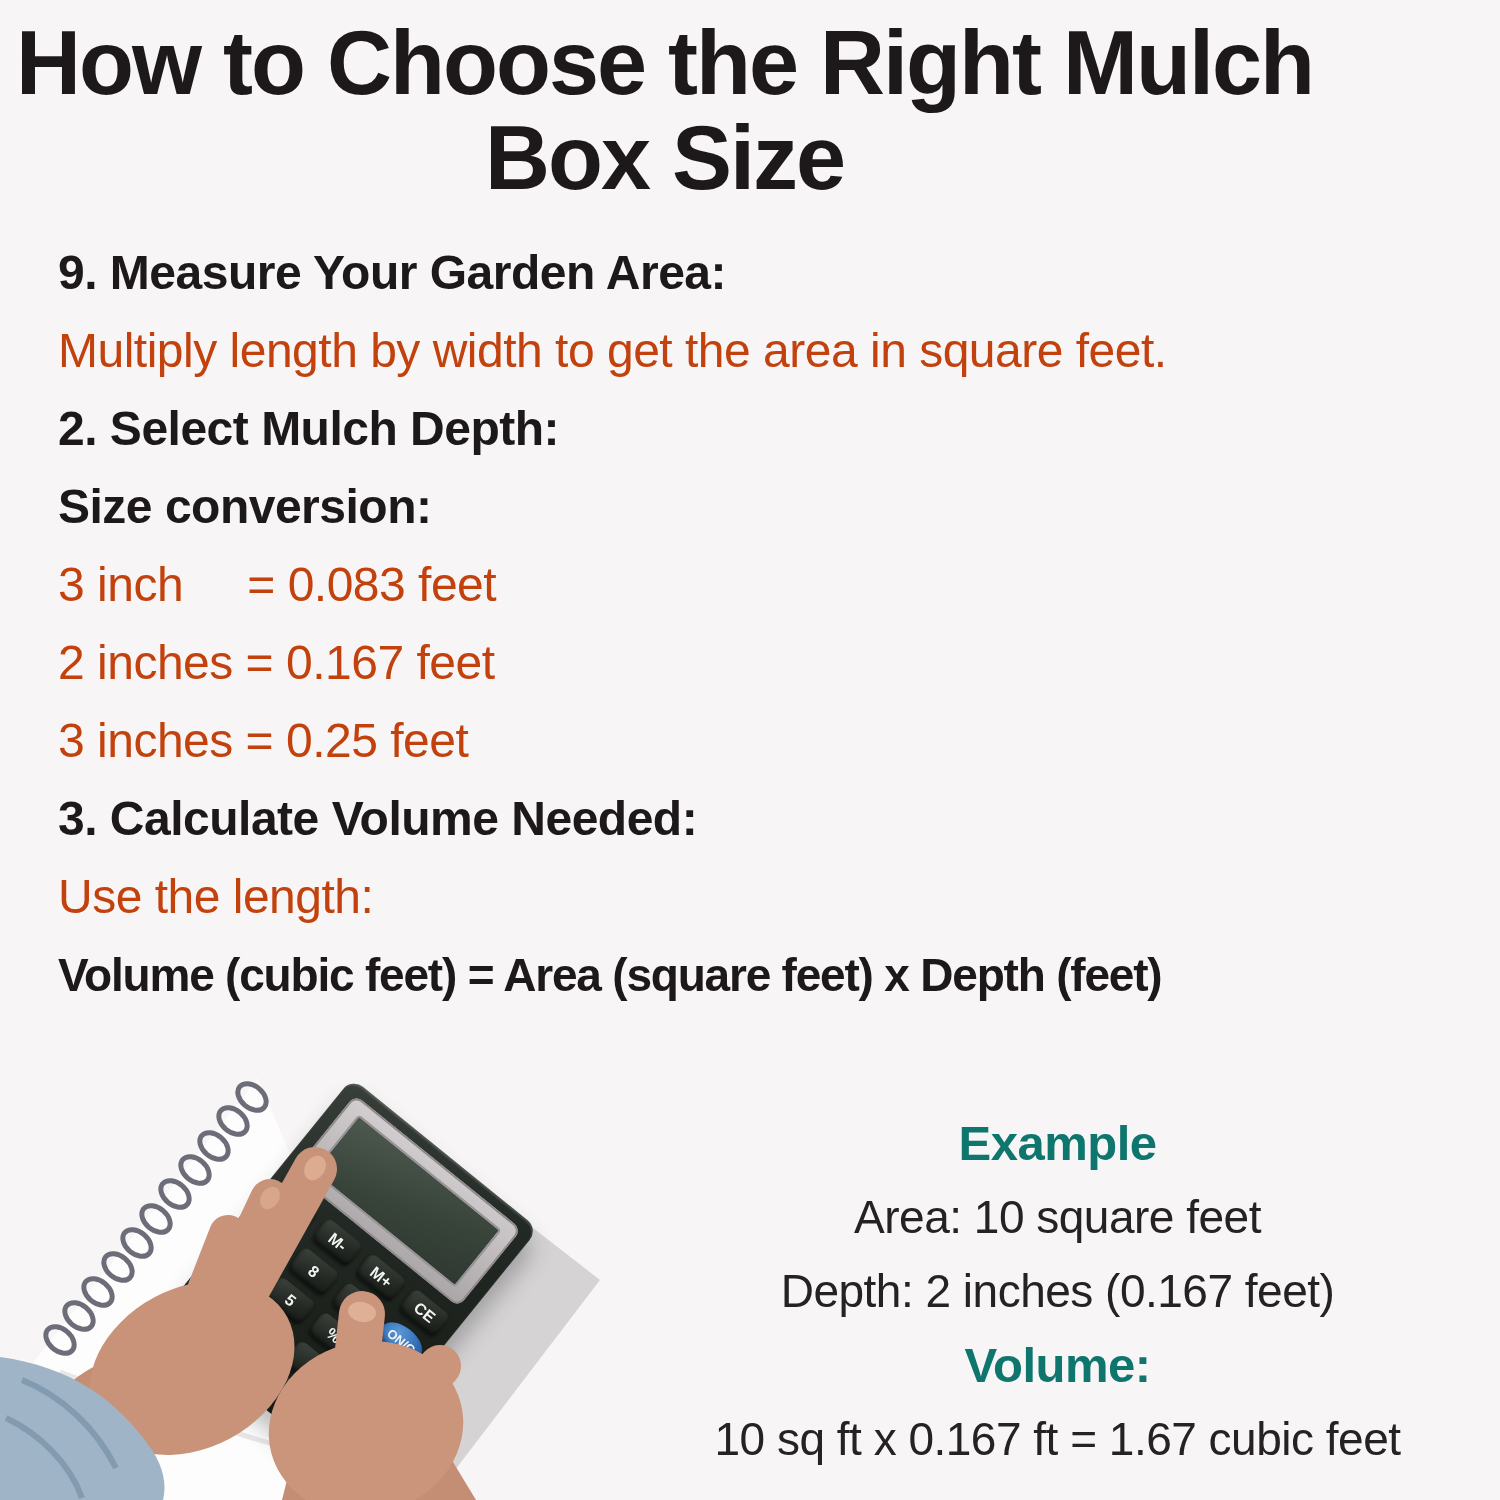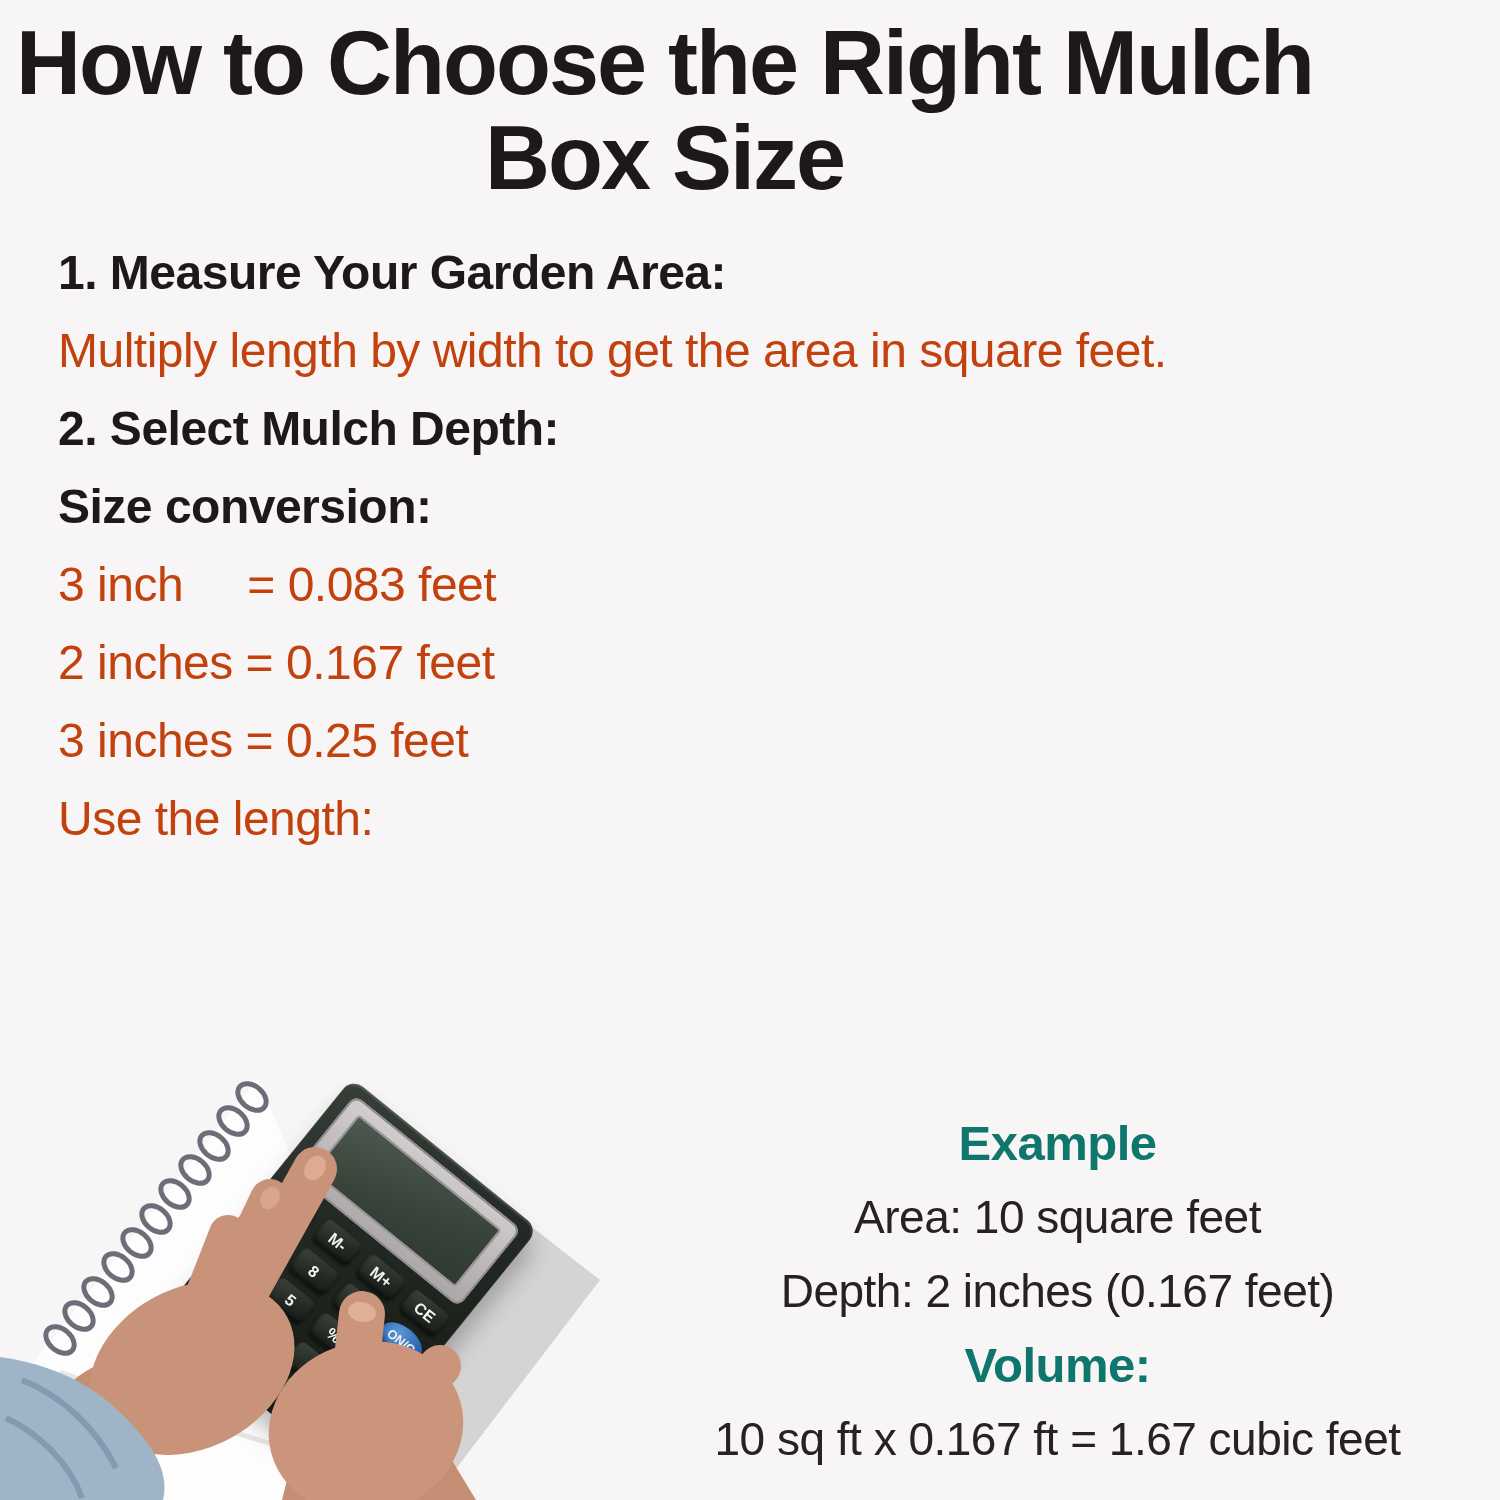--- a/index.html
+++ b/index.html
@@ -63,28 +63,30 @@
 </style>
 </head>
 <body>
 
 <div class="page-title">
   <div>How to Choose the Right Mulch</div>
   <div>Box Size</div>
 </div>
 
 <div class="body-lines">
-  <div class="line bold">1. Measure Your Garden Area:</div>
+  <div class="line bold">9. Measure Your Garden Area:</div>
   <div class="line">Multiply length by width to get the area in square feet.</div>
   <div class="line bold">2. Select Mulch Depth:</div>
   <div class="line bold">Size conversion:</div>
   <div class="line">3 inch     = 0.083 feet</div>
   <div class="line">2 inches = 0.167 feet</div>
   <div class="line">3 inches = 0.25 feet</div>
+  <div class="line bold">3. Calculate Volume Needed:</div>
   <div class="line">Use the length:</div>
+  <div class="line formula">Volume (cubic feet) = Area (square feet) x Depth (feet)</div>
 </div>
 
 <div class="example">
   <div class="ex-line bold">Example</div>
   <div class="ex-line">Area: 10 square feet</div>
   <div class="ex-line">Depth: 2 inches (0.167 feet)</div>
   <div class="ex-line bold">Volume:</div>
   <div class="ex-line">10 sq ft x 0.167 ft = 1.67 cubic feet</div>
 </div>
 

